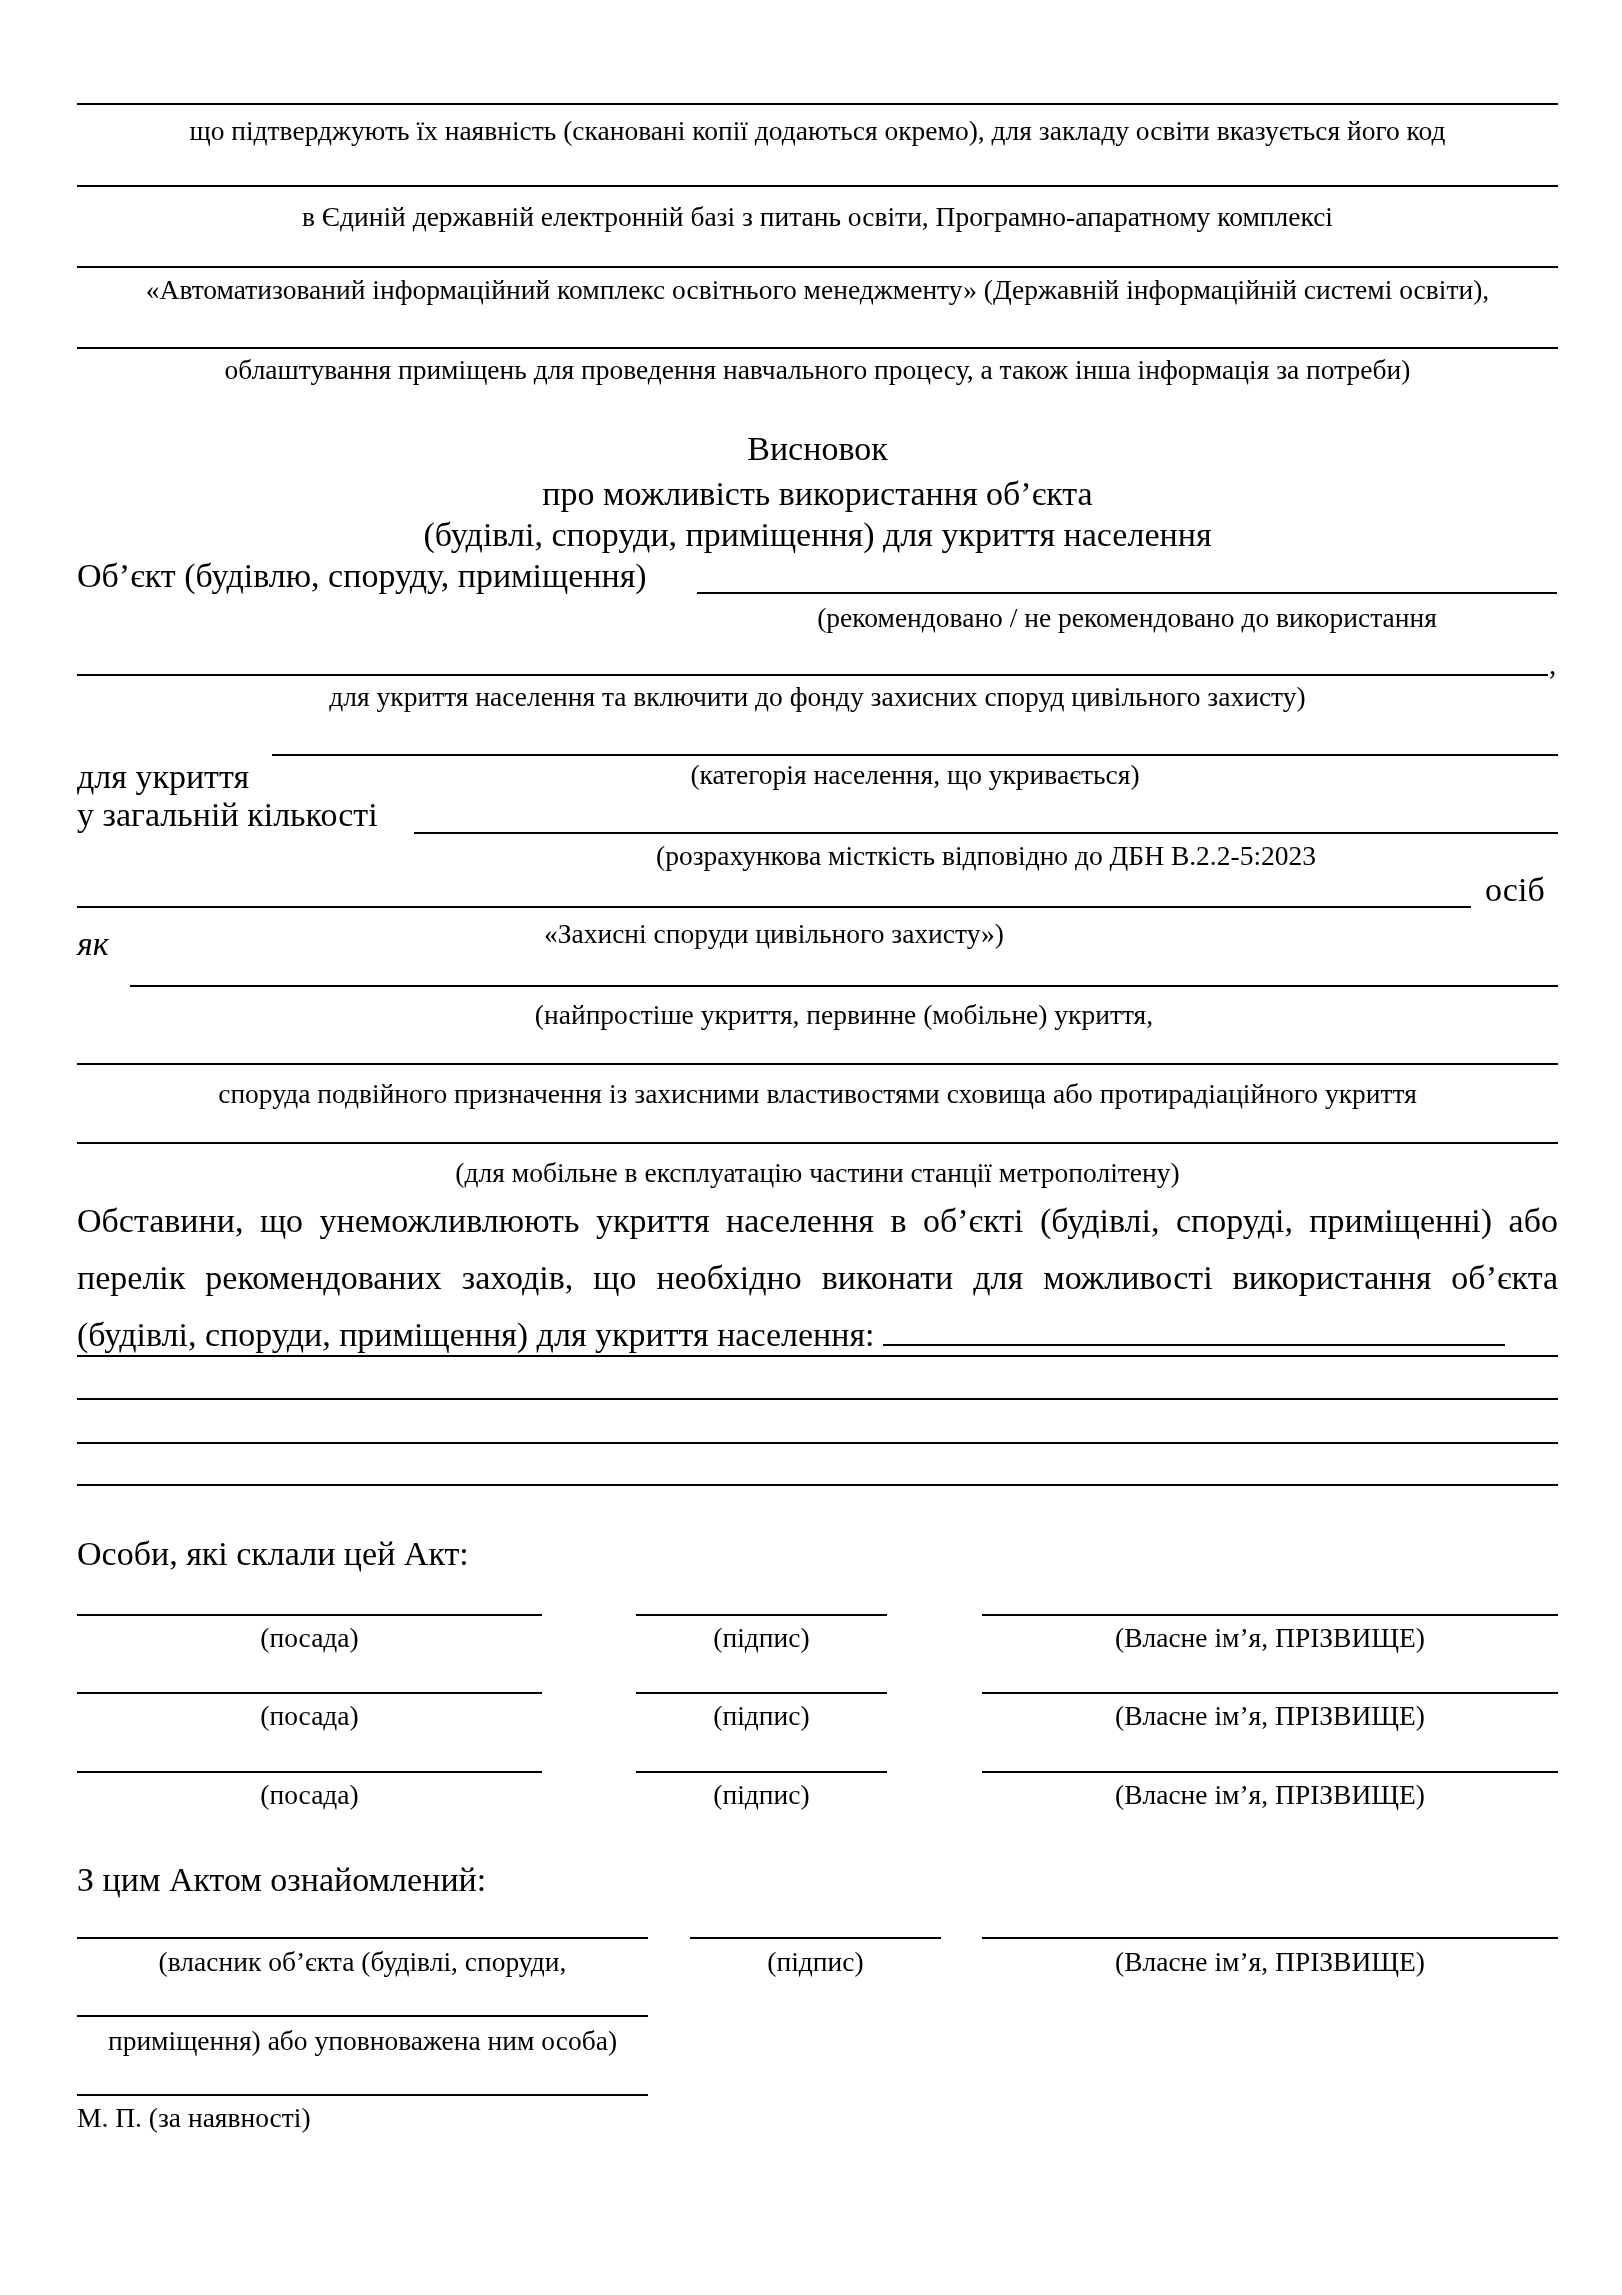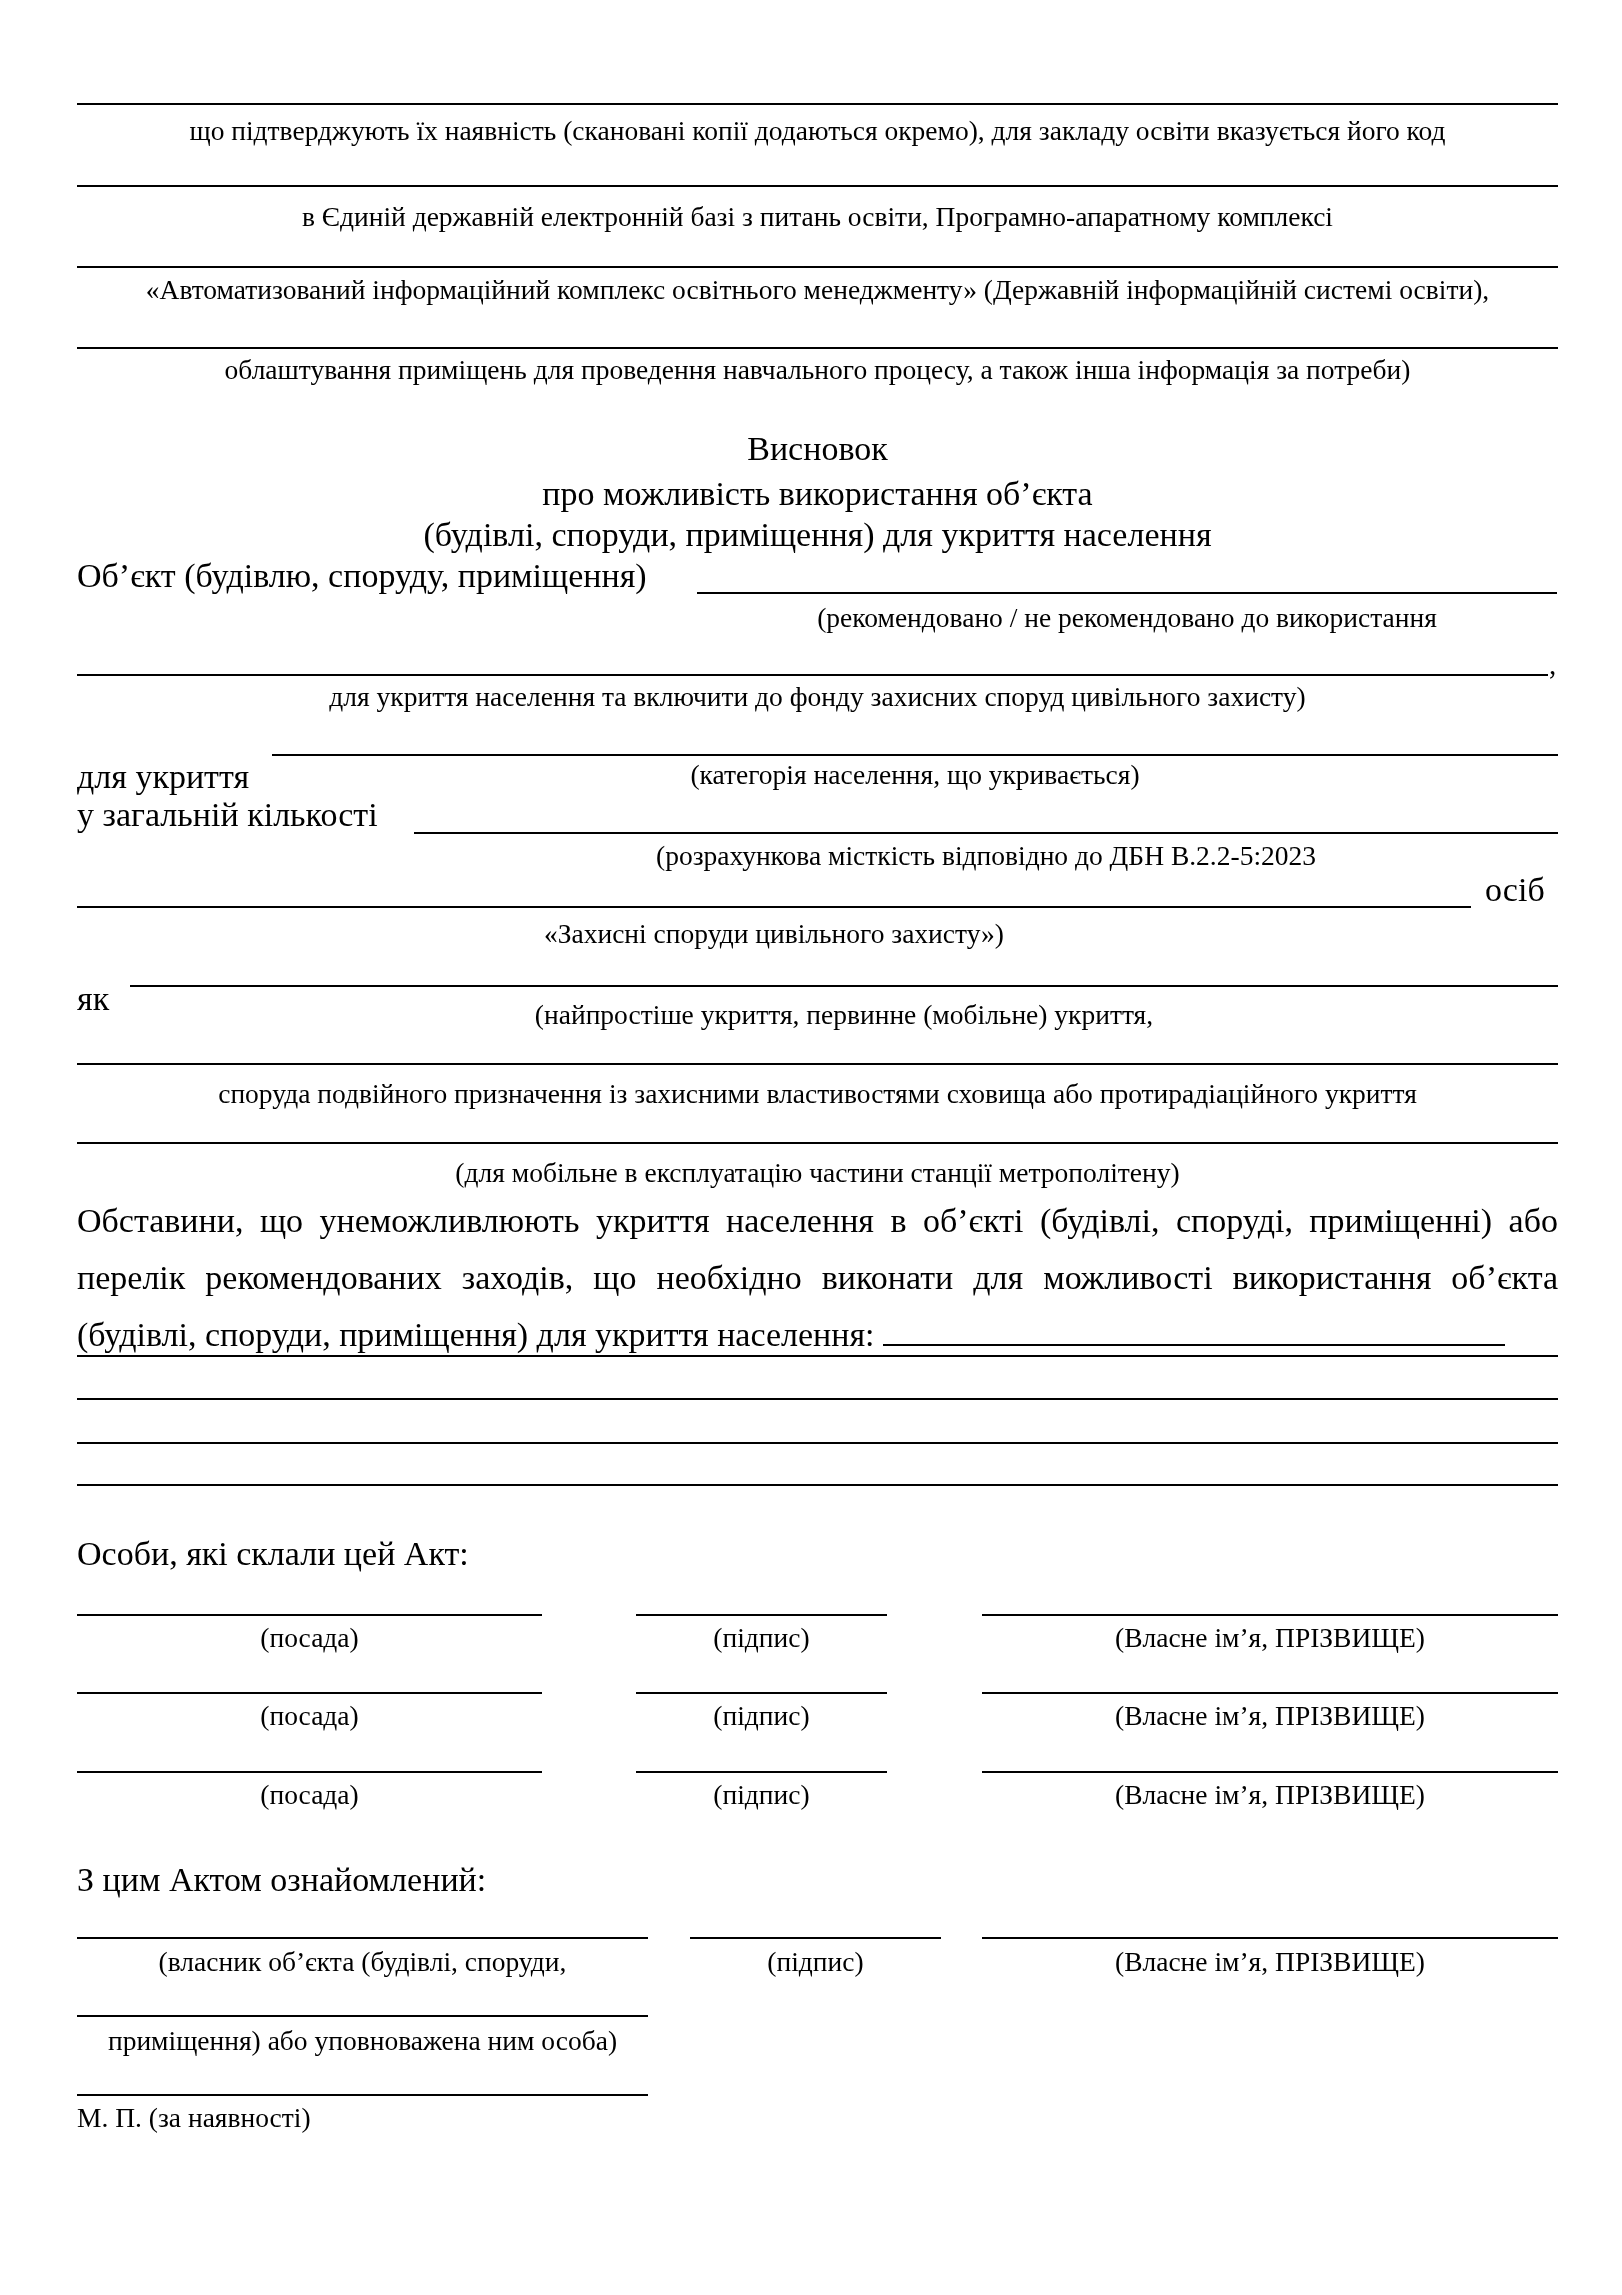--- a/index.html
+++ b/index.html
@@ -39,21 +39,21 @@
 <div class="rule" style="left:272px;width:1286px;top:754px;"></div>
 <div class="cap" style="left:272px;width:1286px;top:759px;">(категорія населення, що укривається)</div>
 
 <div class="big" style="left:77px;top:795px;">у загальній кількості</div>
 <div class="rule" style="left:414px;width:1144px;top:832px;"></div>
 <div class="cap" style="left:414px;width:1144px;top:840px;">(розрахункова місткість відповідно до ДБН В.2.2-5:2023</div>
 <div class="rule" style="left:77px;width:1394px;top:906px;"></div>
 <div class="big" style="left:1485px;top:870px;">осіб</div>
 <div class="cap" style="left:77px;width:1394px;top:918px;">«Захисні споруди цивільного захисту»)</div>
 
-<div class="big" style="left:77px;top:979px;">як</div>
+<div class="big" style="left:77px;top:924px;font-style:italic;">як</div>
 <div class="rule" style="left:130px;width:1428px;top:985px;"></div>
 <div class="cap" style="left:130px;width:1428px;top:999px;">(найпростіше укриття, первинне (мобільне) укриття,</div>
 <div class="rule" style="left:77px;width:1481px;top:1063px;"></div>
 <div class="cap" style="left:77px;width:1481px;top:1078px;">споруда подвійного призначення із захисними властивостями сховища або протирадіаційного укриття</div>
 <div class="rule" style="left:77px;width:1481px;top:1142px;"></div>
 <div class="cap" style="left:77px;width:1481px;top:1157px;">(для мобільне в експлуатацію частини станції метрополітену)</div>
 
 <div class="para" style="top:1192px;">
   <span>Обставини, що унеможливлюють укриття населення в об’єкті (будівлі, споруді, приміщенні) або перелік рекомендованих заходів, що необхідно виконати для можливості використання об’єкта (будівлі, споруди, приміщення) для укриття населення:</span>
   <span class="fill"></span>

